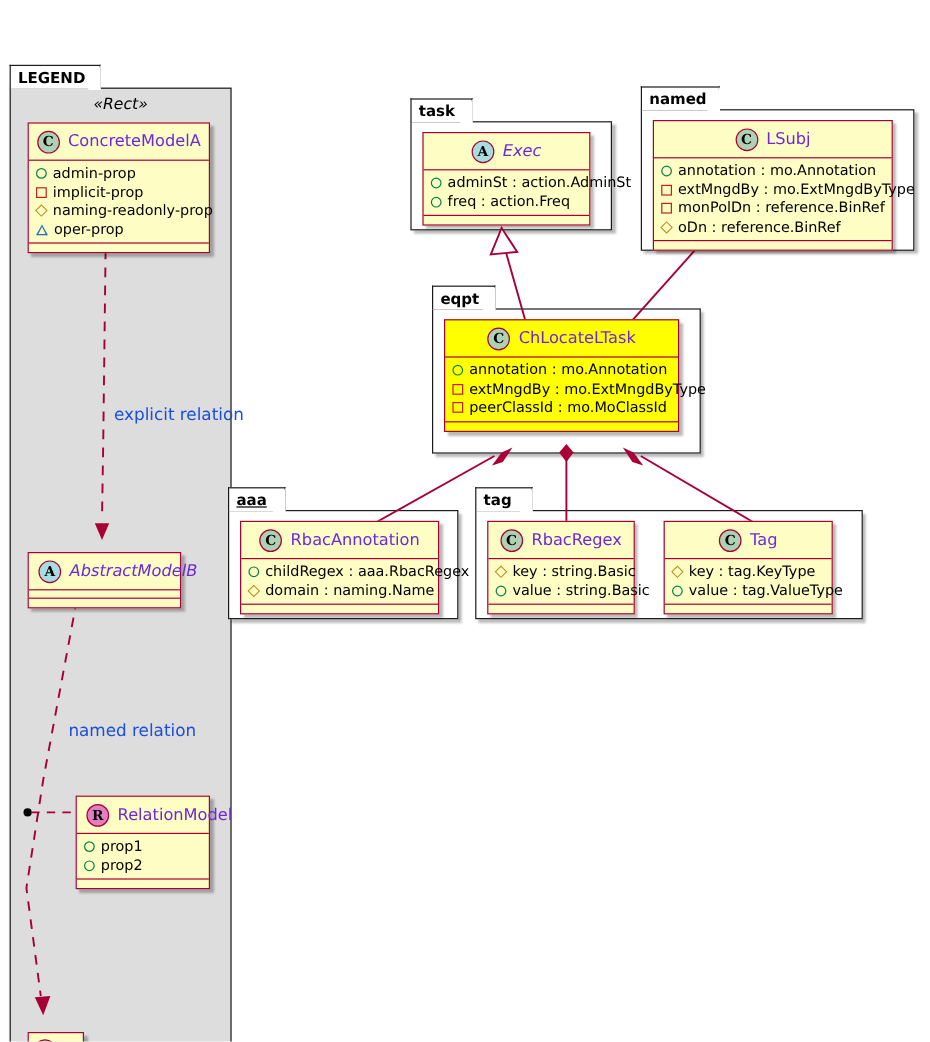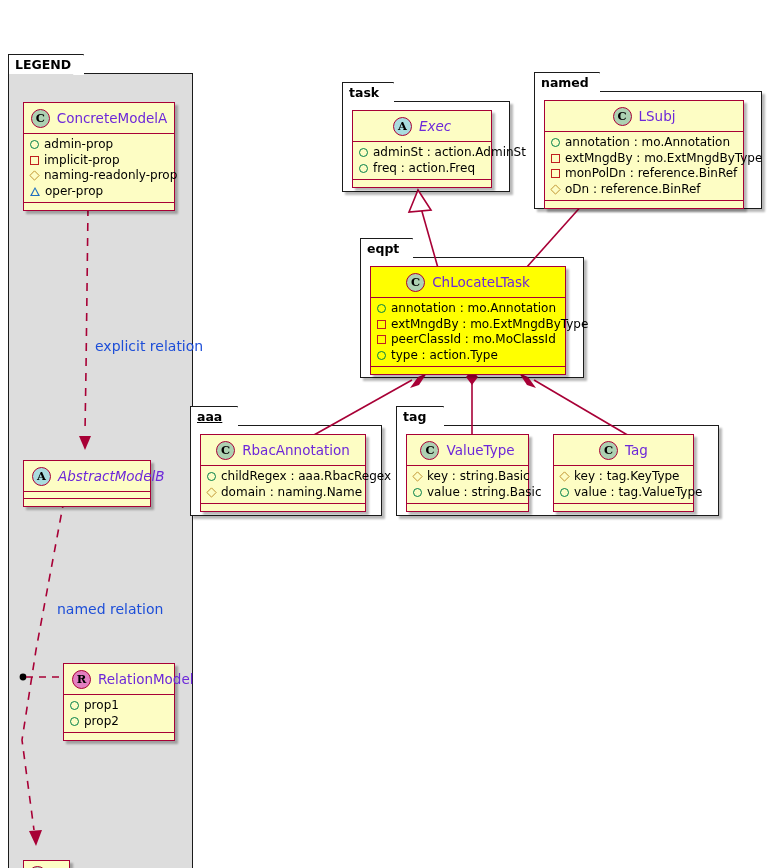--- a/index.html
+++ b/index.html
@@ -92,20 +92,21 @@
   }
 </style>
 </head>
 <body>
 
 <div id="canvas">
 
   <div class="pkg" style="left:8px;top:14px;width:185px;height:846px;">
     <div class="pkg-tab" style="width:76px;">LEGEND</div>
     <div class="pkg-body legend-body">
+      <div class="legend-stereotype" style="top:6px;">«Rect»</div>
 
       <div class="cls" style="left:14px;top:28px;width:152px;">
         <div class="cls-head">
           <span class="badge C">C</span>
           <span class="cls-title">ConcreteModelA</span>
         </div>
         <div class="cls-attrs">
           <div class="attr">
               <span class="mk circle"></span>
               <span>admin-prop</span>
@@ -235,24 +236,20 @@
               <span>annotation : mo.Annotation</span>
             </div>
           <div class="attr">
               <span class="mk square"></span>
               <span>extMngdBy : mo.ExtMngdByType</span>
             </div>
           <div class="attr">
               <span class="mk square"></span>
               <span>peerClassId : mo.MoClassId</span>
             </div>
-          <div class="attr">
-              <span class="mk circle"></span>
-              <span>type : action.Type</span>
-            </div>
         </div>
         <div class="cls-foot"></div>
       </div>
     </div>
   </div>
 
   <div class="pkg" style="left:190px;top:366px;width:192px;height:110px;">
     <div class="pkg-tab" style="width:48px;text-decoration:underline;">aaa</div>
     <div class="pkg-body">
       <div class="cls" style="left:9px;top:8px;width:166px;">
@@ -274,21 +271,21 @@
       </div>
     </div>
   </div>
 
   <div class="pkg" style="left:396px;top:366px;width:323px;height:110px;">
     <div class="pkg-tab" style="width:48px;">tag</div>
     <div class="pkg-body">
       <div class="cls" style="left:9px;top:8px;width:123px;">
         <div class="cls-head">
           <span class="badge C">C</span>
-          <span class="cls-title">ValueType</span>
+          <span class="cls-title">RbacRegex</span>
         </div>
         <div class="cls-attrs">
           <div class="attr">
               <span class="mk diamond"></span>
               <span>key : string.Basic</span>
             </div>
           <div class="attr">
               <span class="mk circle"></span>
               <span>value : string.Basic</span>
             </div>

